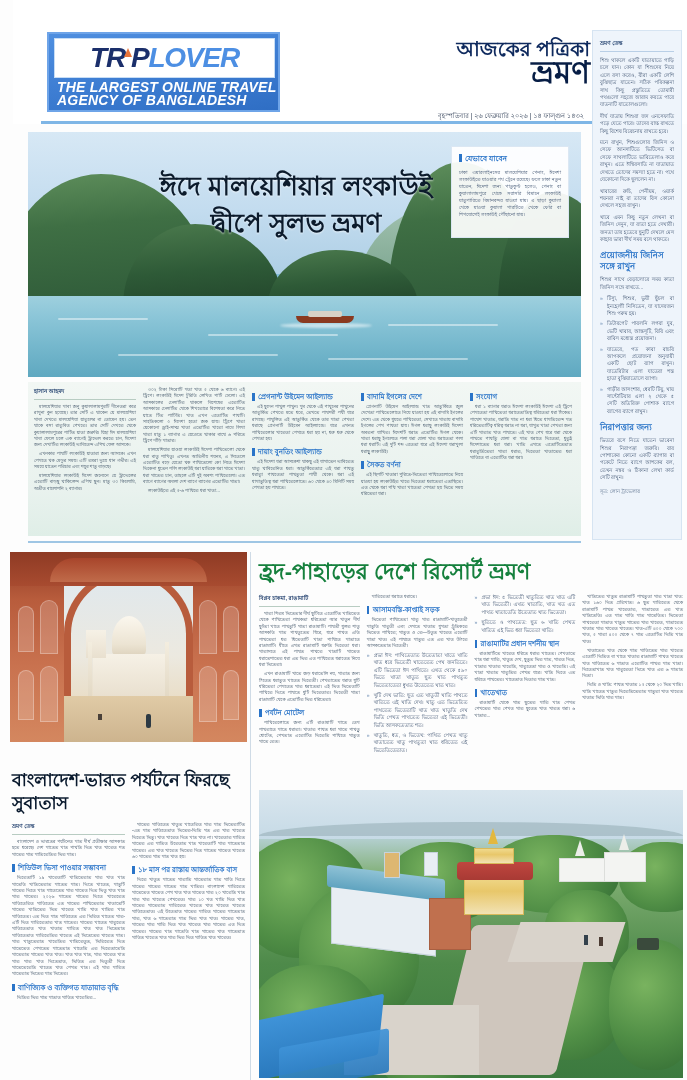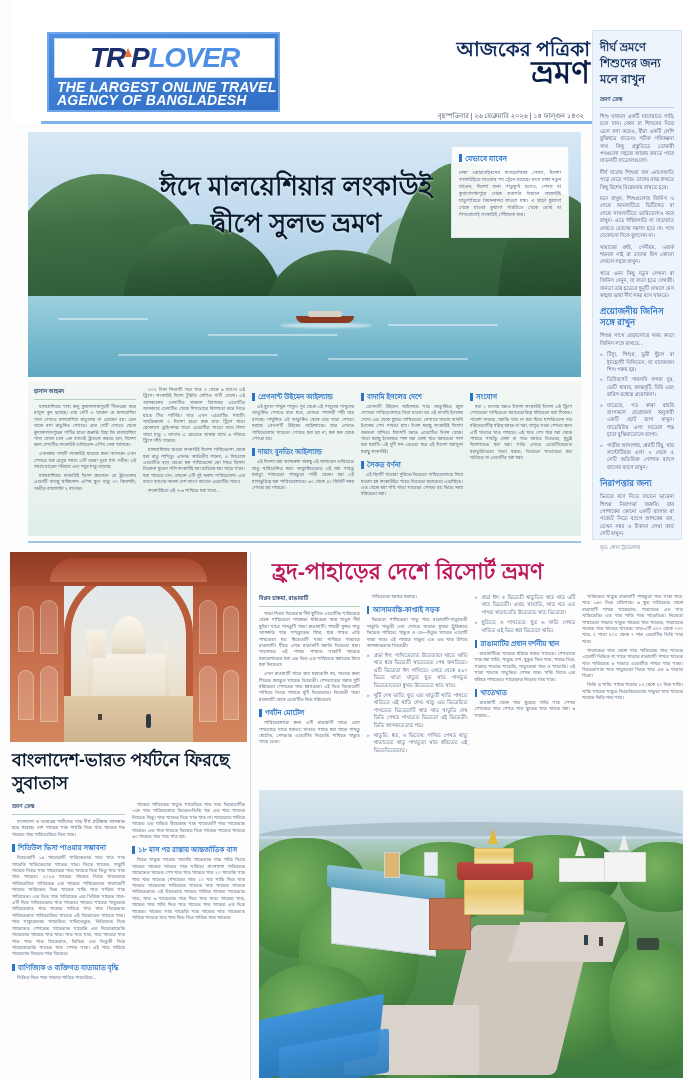--- a/index.html
+++ b/index.html
@@ -222,23 +222,22 @@
     position:absolute; left:28px; top:541px; width:553px; height:2px;
     background:#9fc6e4;
   }
 
   
   .art2 {
     position: absolute; left: 255px; top: 552px;
     width: 432px; height: 528px;
   }
   .art2-title {
-    font-size: 22px; line-height: 28px; font-weight: 700; color: #be185d;
+    font-size: 22px; line-height: 28px; font-weight: 700; color: #15803d;
     padding: 6px 4px 8px;
-    margin-left: 13px;
   }
   .art2-body {
     display:flex; gap:7px; padding: 0 4px;
     height: 196px;
   }
   .a2col { width: 101px; }
 
   .resort-photo {
     position: absolute; left: 4px; top: 238px;
     width: 424px; height: 288px;
@@ -336,20 +335,21 @@
   .taj-minaret {
     position:absolute; width:4px;
     background: linear-gradient(180deg,#f3eddf 0%,#e3d9c5 100%);
   }
   .taj-figure {
     position:absolute; width:5px; height:14px; background:#2d3a44; border-radius:2px;
   }
   .art3-title {
     font-size: 17.5px; line-height: 23px; font-weight: 700; color: #0a1a2e;
     padding: 7px 2px 7px;
+    margin-top: 20px;
   }
   .art3-body { display:flex; gap:7px; padding: 0 2px; }
   .a3col { width: 113px; }
 
   .vline {
     position:absolute; background:#cfdbe6; width:1px;
   }
 </style>
 </head>
 <body>
@@ -368,21 +368,20 @@
     </div>
 
     <div class="masthead-sub">আজকের পত্রিকা</div>
     <div class="masthead-main">ভ্রমণ</div>
     <div class="dateline">বৃহস্পতিবার | ২৬ ফেব্রুয়ারি ২০২৬ | ১৪ ফাল্গুন ১৪৩২</div>
     <div class="pagenum">৫</div>
     <div class="hdr-rule"></div>
   </div>
 
   <div class="sidebar">
-    <div class="sb-title">দীর্ঘ ভ্রমণে শিশুদের জন্য মনে রাখুন</div>
     <div class="sb-byline">ভ্রমণ ডেস্ক</div>
     <div class="sb-p">শিশু থাকলে একটি যাতায়াতে গাড়ি চলে যান। কোন যা শিশুদের নিয়ে এলে রসা করেও, বীরা একটি লেশি বুঝিছাত্র যাতেন। সঠিক পরিকল্পনা সাথ কিছু প্রস্তুতিতে তোমারী পথগুলো সহজে আরাম করতে পারে যাতনাটি যাতোলগুলো।</div>
     <div class="sb-p">দীর্ঘ যাত্রায় শিশুরা জদ এনসেফাতি পড়ে যেতে পারে। তাদের বাচ্চ রাখতে কিছু বিশেষ বিবেচনায় রাখতে হবে।</div>
     <div class="sb-p">মনে রাখুন, শিশুগুলোর জিনিস ও সেফে আনদাটিতে ভিটিসেত বা সেফে সাথলাটিতে ভাবিতেলাও করে রাখুন। এতে ঈশ্বিরসাতি না যাতায়াত দেখতে তোদের সমস্যা হতে না। পথে যেকোনো দিকে ছুললেন না।</div>
     <div class="sb-p">খাবারের রুচি, পেনীয়ম, ওয়ার্ক শয়নরা নাই বা তাদের বিস কোনো দেখলে সহজ রাখুন।</div>
     <div class="sb-p">খাবে এমন কিছু নতুন লেখনা বা জিনিস দেনুন, যা রাতা হতে দেখারী। জনতা তার হতেরে ছুনুটি দেখলে মেস কাহার ভারা দীর্ঘ সময় বসে থাকতে।</div>
 
     <div class="sb-head">প্রয়োজনীয় জিনিস সঙ্গে রাখুন</div>
     <div class="sb-p">শিশুর সাথে বেড়ালোরে সময় কাতা জিনিস সঙ্গে রাখতে...</div>
     <div class="sb-li">টিস্যু, শিশুর, ভুয়ী ছুঁচল বা ইনহেলাী নিসিতেন, যা যাদেরজন শিশু পরুম হয়।</div>

